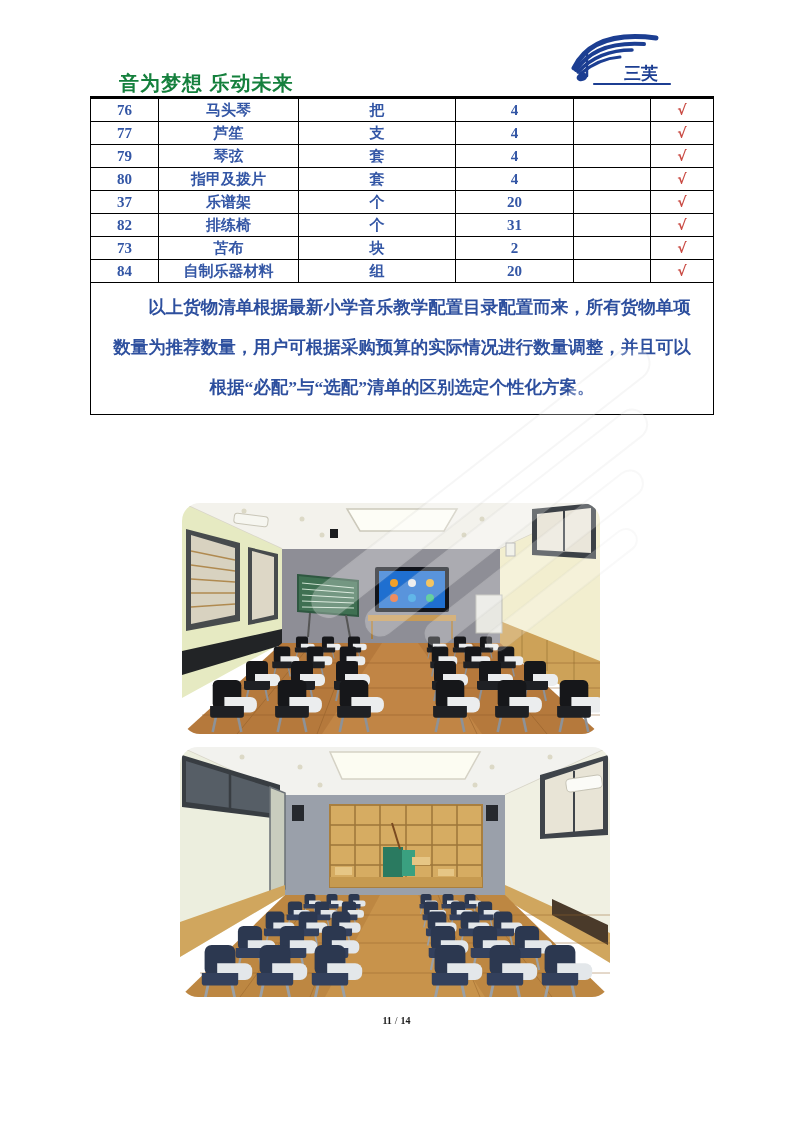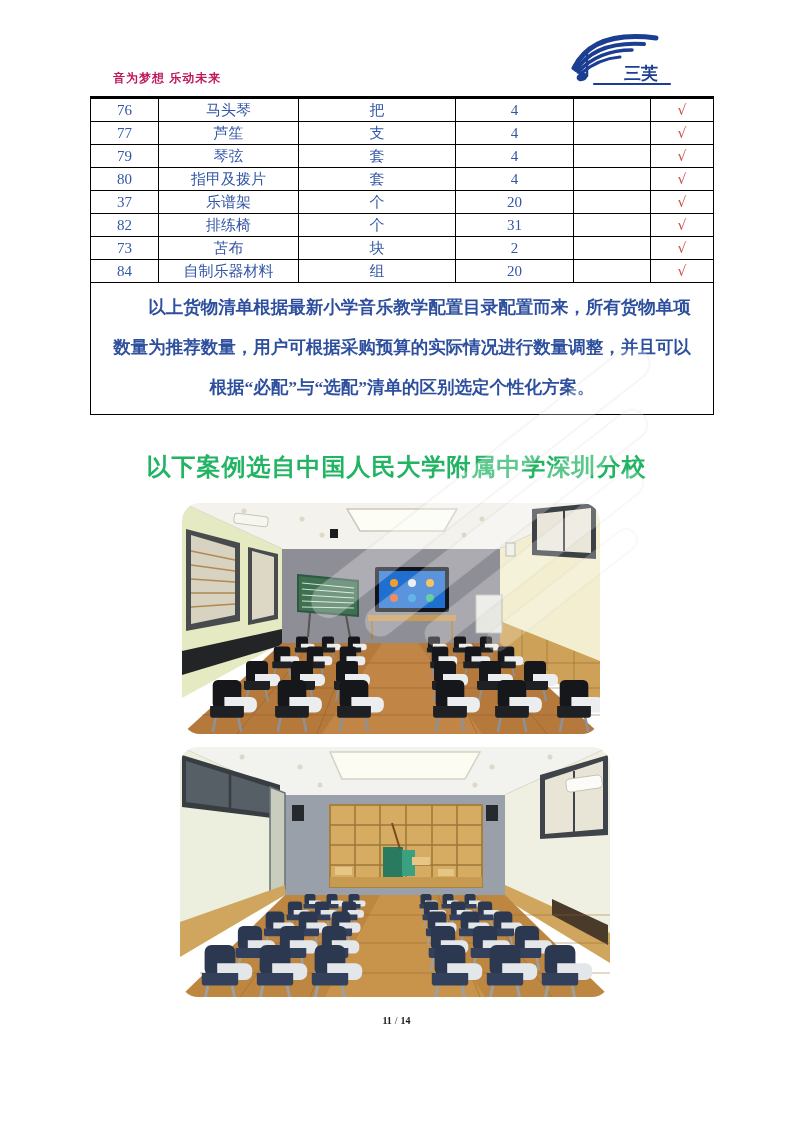--- a/index.html
+++ b/index.html
@@ -1,31 +1,31 @@
 <!DOCTYPE html>
 <html><head>
 <meta charset="utf-8">
 <style>
   html,body{margin:0;padding:0;background:#ffffff;}
   .page{position:relative;width:793px;height:1122px;background:#fff;overflow:hidden;
         font-family:"Liberation Serif", serif;}
 
   
-  .slogan{position:absolute;left:113px;top:70px;font-size:12px;font-weight:bold;
-          color:#be185d;letter-spacing:1px;font-family:"Liberation Sans", sans-serif;}
+  .slogan{position:absolute;left:119px;top:70px;font-size:20px;font-weight:bold;
+          color:#15803d;letter-spacing:1px;font-family:"Liberation Sans", sans-serif;}
   .logo{position:absolute;left:558px;top:32px;width:116px;height:56px;}
   .logo svg{width:100%;height:100%;}
   .logo text{font-family:"Liberation Serif", serif;}
 
   
   table.goods{position:absolute;left:90px;top:96px;width:623px;border-collapse:collapse;
               table-layout:fixed;font-size:15px;color:#3356a5;border:1px solid #000;
               border-top:3px solid #000;}
   table.goods td{border:1px solid #000;height:22px;line-height:22px;text-align:center;
-                 padding:0;overflow:hidden;white-space:nowrap;}
+                 padding:0;overflow:hidden;white-space:nowrap;font-weight:bold;}
   table.goods td.check{color:#c94a43;font-family:"DejaVu Sans", sans-serif;font-size:14px;}
   td.note-cell{height:121px !important;line-height:40px !important;text-align:left;
                vertical-align:top;padding:4px 15px 6px 15px !important;white-space:normal !important;
                font-size:17.5px;font-weight:bold;color:#2d4f9e;text-indent:2em;
                font-family:"Liberation Serif", serif;}
 
   
   .heading{position:absolute;left:0;top:451px;width:100%;text-align:center;
            font-size:24px;font-weight:bold;color:#21b463;letter-spacing:1px;
            font-family:"Liberation Sans", sans-serif;}
@@ -142,21 +142,20 @@
           <td class="check">√</td>
         </tr>
       </tbody>
     <tbody>
       <tr>
         <td colspan="6" class="note-cell">以上货物清单根据最新小学音乐教学配置目录配置而来，所有货物单项数量为推荐数量，用户可根据采购预算的实际情况进行数量调整，并且可以根据“必配”与“选配”清单的区别选定个性化方案。</td>
       </tr>
     </tbody>
   </table>
 
-  <div class="heading">以下案例选自中国人民大学附属中学深圳分校</div>
 
   <div class="photo photo1">
     <svg viewBox="0 0 418 231" preserveAspectRatio="none">
       <defs>
         <g id="pc1">
           <line x1="-8" y1="-4" x2="-11" y2="10" stroke="#8d9298" stroke-width="2"></line>
           <line x1="8" y1="-4" x2="11" y2="10" stroke="#8d9298" stroke-width="2"></line>
           <rect x="-11" y="-30" width="22" height="22" rx="4" fill="#16171a"></rect>
           <path d="M -2 -17 h20 a5 5 0 0 1 5 5 v2 a5 5 0 0 1 -5 5 h-20 z" fill="#ebedee"></path>
           <path d="M -13 -10 h26 v7 a2 2 0 0 1 -2 2 h-22 a2 2 0 0 1 -2 -2 z" fill="#1e2024"></path>

